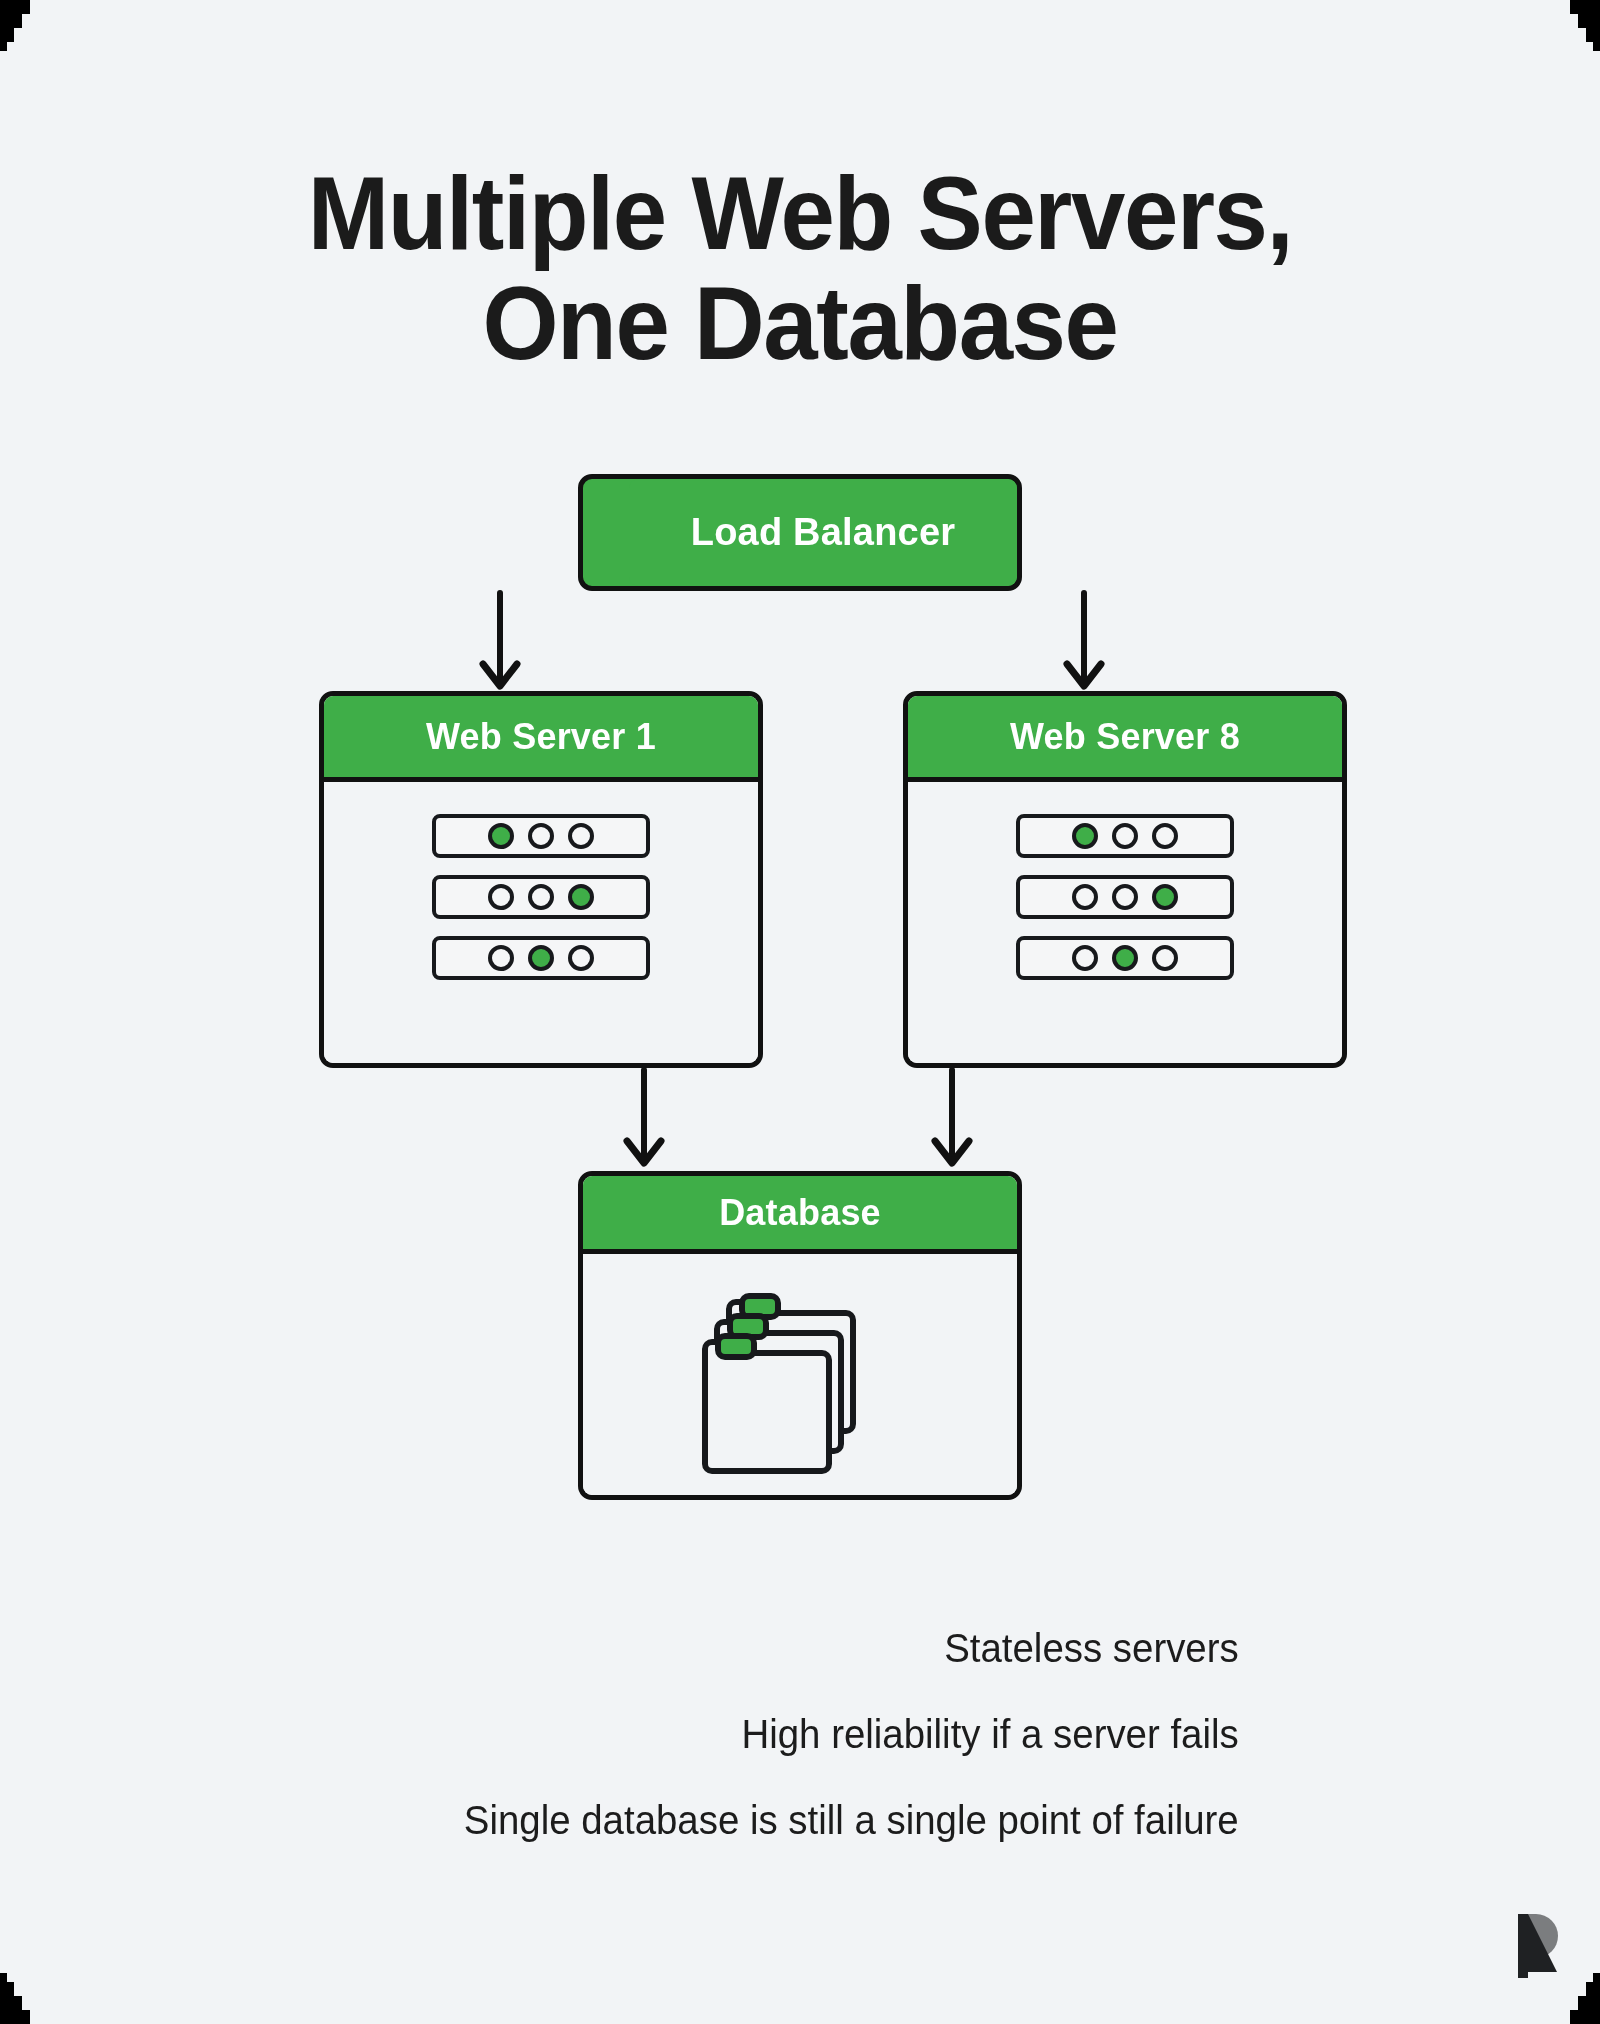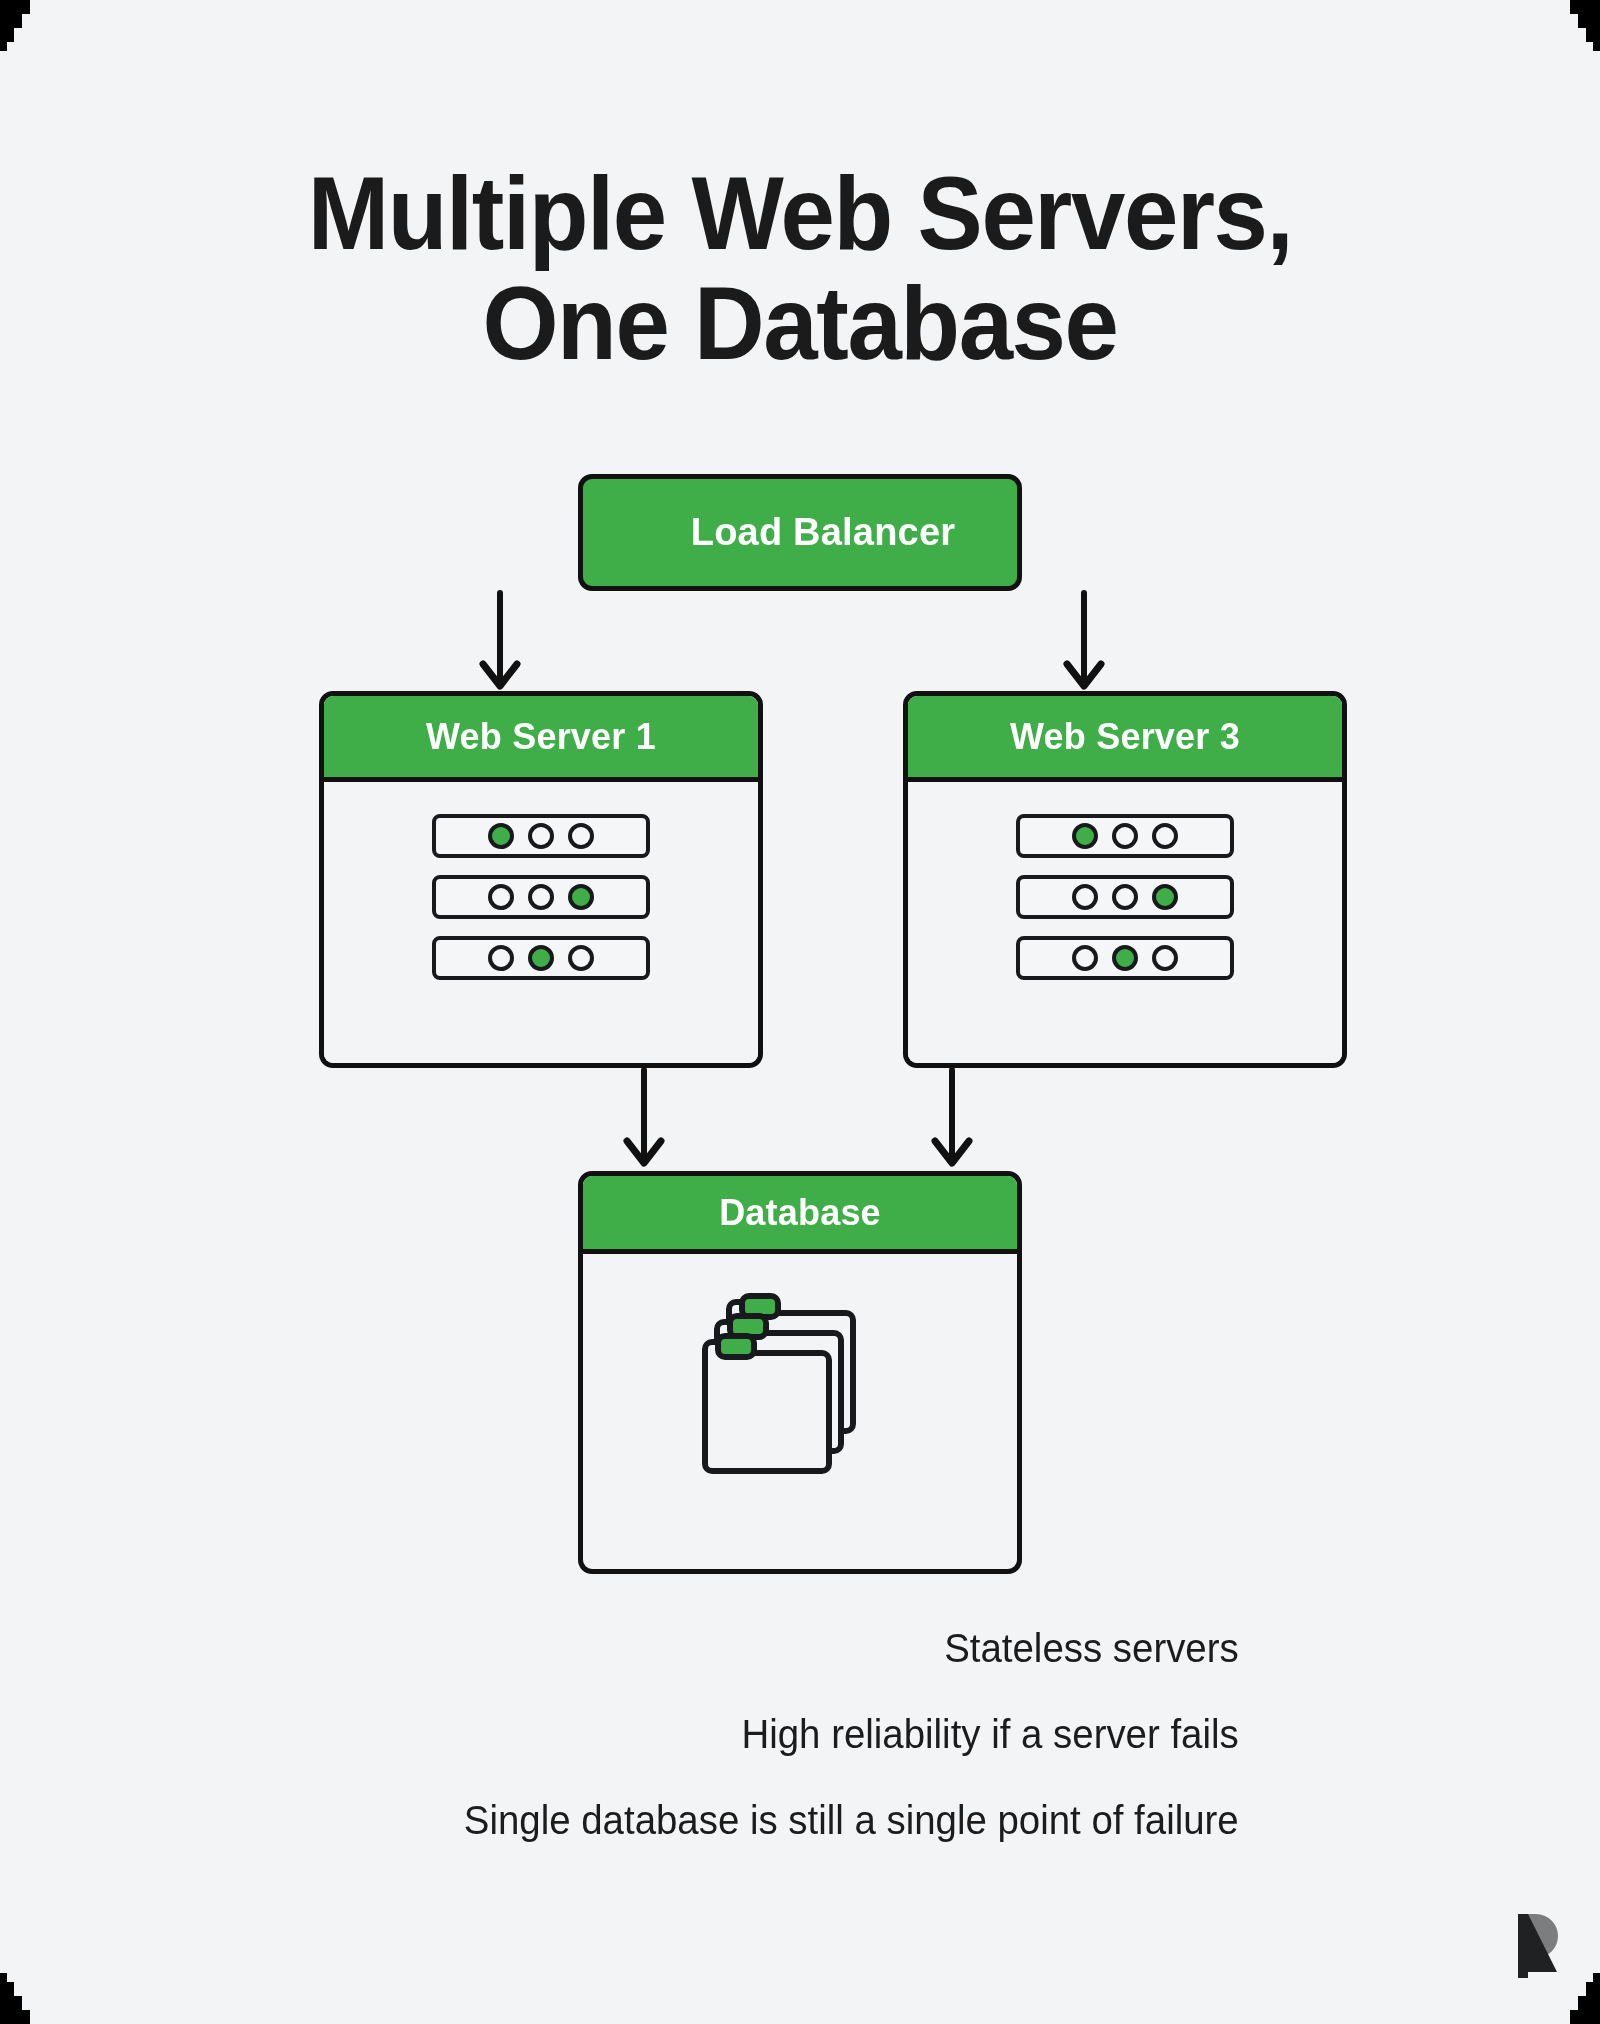--- a/index.html
+++ b/index.html
@@ -141,21 +141,21 @@
     box-sizing: border-box;
     background: #f5f6f7;
   }
   .led.on { background: #3fae48; }
 
   
   #database {
     left: 578px;
     top: 1171px;
     width: 444px;
-    height: 403px;
+    height: 329px;
   }
   #database .node-head {
     height: 78px;
     border-bottom: 5px solid #111111;
   }
   #database .node-body {
     height: 246px;
     justify-content: center;
     padding-bottom: 6px;
   }
@@ -253,21 +253,21 @@
       </div>
       <div class="rack-row">
         <span class="led"></span>
         <span class="led on"></span>
         <span class="led"></span>
       </div>
     </div>
   </div>
 
   <div class="node webserver" id="web-server-2">
-    <div class="node-head">Web Server 3</div>
+    <div class="node-head">Web Server 8</div>
     <div class="node-body">
       <div class="rack-row">
         <span class="led on"></span>
         <span class="led"></span>
         <span class="led"></span>
       </div>
       <div class="rack-row">
         <span class="led"></span>
         <span class="led"></span>
         <span class="led on"></span>

